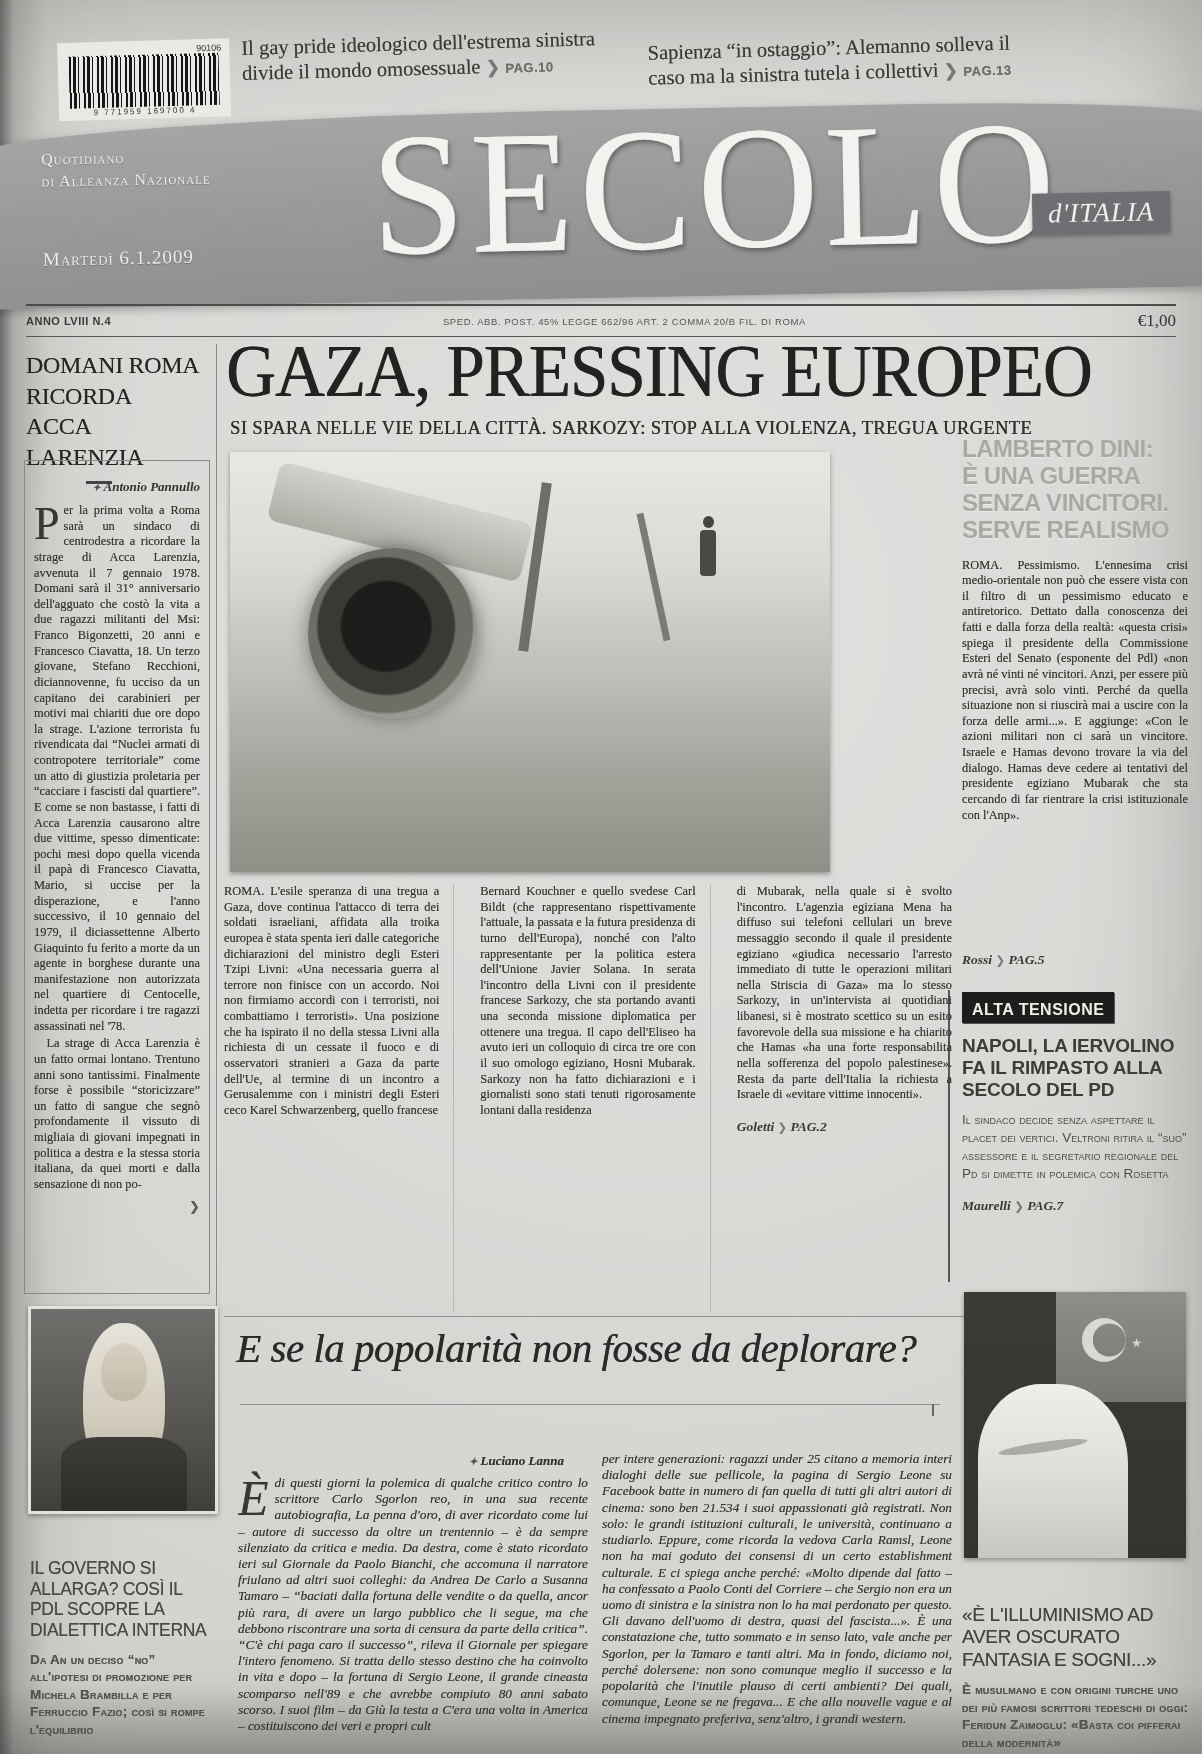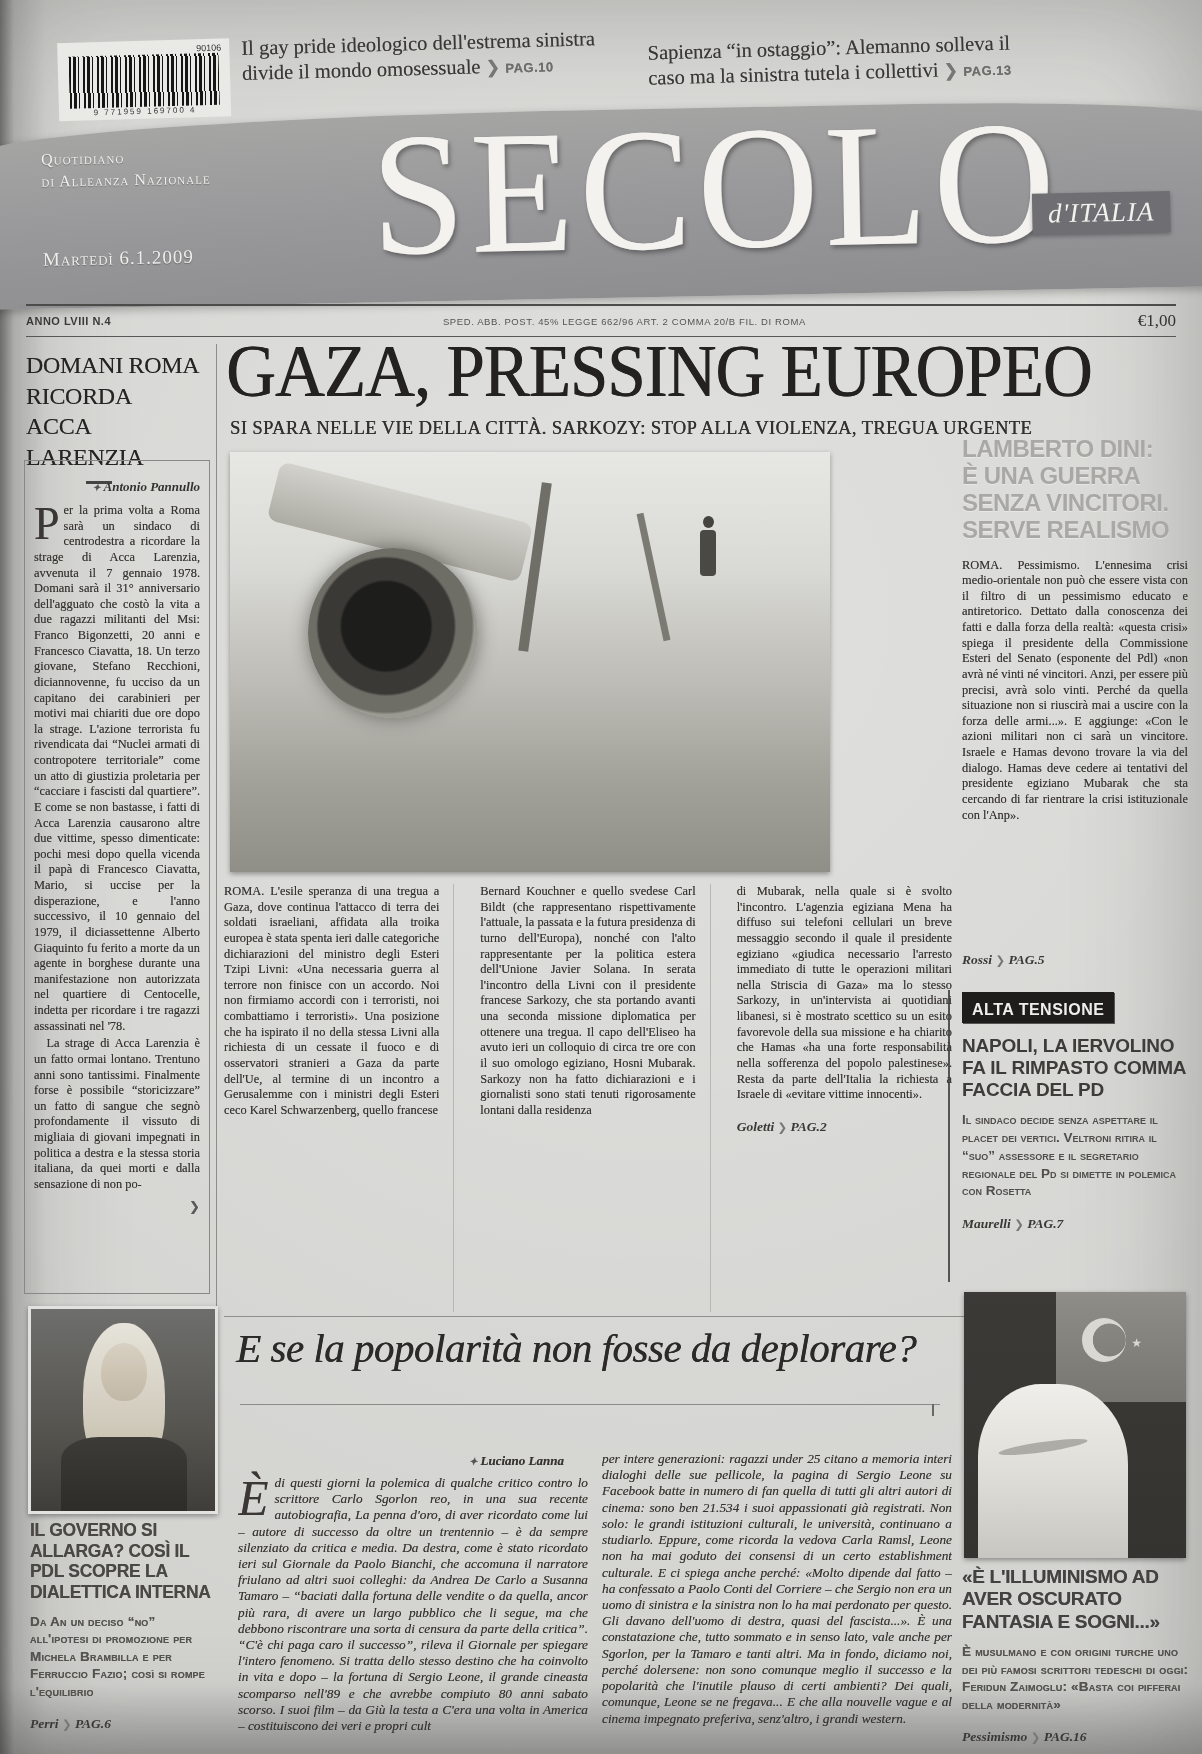--- a/index.html
+++ b/index.html
@@ -74,22 +74,22 @@
   .woman{left:28px;top:1306px;width:184px;height:202px;border:3px solid #e2e2df;
     background:linear-gradient(180deg,#6e6e6c 0%,#55544f 60%,#3f3e3a 100%);}
   .woman .hair{position:absolute;left:52px;top:14px;width:82px;height:150px;border-radius:48% 48% 40% 40%;
     background:linear-gradient(180deg,#e6e3da,#cfc9ba 70%,#b9b2a2);}
   .woman .face{position:absolute;left:70px;top:34px;width:46px;height:58px;border-radius:50% 50% 46% 46%;
     background:linear-gradient(180deg,#d8d0c2,#c2b8a6);}
   .woman .jacket{position:absolute;left:30px;top:128px;width:126px;height:76px;border-radius:30% 30% 0 0;
     background:linear-gradient(180deg,#3c3b38,#2d2c29);}
 
   .governo{position:absolute;left:30px;top:1520px;width:182px;}
-  .promo-head{font-family:"Liberation Sans",sans-serif;font-weight:bold;font-size:17.5px;line-height:1.18;
-    color:#4a4845;letter-spacing:-.3px;}
+  .promo-head{font-family:"Liberation Sans",sans-serif;font-weight:normal;font-size:17.5px;line-height:1.18;
+    color:#4a4845;letter-spacing:-.3px;margin-top:38px;}
   .promo-sub{font-family:"Liberation Sans",sans-serif;font-variant:small-caps;font-weight:bold;
     font-size:13.5px;line-height:1.3;color:#55534f;margin-top:10px;letter-spacing:.2px;}
   .sig{font-style:italic;font-weight:bold;font-size:13.5px;color:#3b3936;margin-top:16px;}
 
   
   .gaza-head{position:absolute;left:226px;top:338px;width:966px;font-size:69px;line-height:1;
     color:#242220;letter-spacing:-1px;transform:scaleY(1.06);text-shadow:.6px 0 0 #242220;}
   .gaza-sub{position:absolute;left:230px;top:418px;width:900px;font-size:18.5px;color:#33312e;
     letter-spacing:.4px;text-shadow:.3px 0 0 #33312e;}
   .gaza-photo{left:230px;top:452px;width:600px;height:420px;
@@ -134,21 +134,21 @@
   
   .dini{position:absolute;left:962px;top:436px;width:226px;}
   .dini-head{font-family:"Liberation Sans",sans-serif;font-weight:bold;font-size:24px;line-height:1.12;
     color:#a9a8a4;letter-spacing:-.5px;text-shadow:0 1px 1px rgba(255,255,255,.4);}
   .dini-body{margin-top:14px;height:378px;overflow:hidden;}
   .alta{position:absolute;left:962px;top:992px;width:226px;}
   .alta-label{display:inline-block;background:#1e1d1b;color:#efeeea;font-family:"Liberation Sans",sans-serif;
     font-weight:bold;font-size:16px;letter-spacing:.5px;padding:9px 10px 4px 10px;box-shadow:1px 1px 0 #555;}
   .alta-head{font-family:"Liberation Sans",sans-serif;font-weight:bold;font-size:19px;line-height:1.16;
     color:#3e3c39;margin-top:12px;letter-spacing:-.2px;}
-  .alta-sub{font-family:"Liberation Sans",sans-serif;font-variant:small-caps;font-weight:bold;
+  .alta-sub{font-family:"Liberation Sans",sans-serif;font-variant:small-caps;font-weight:normal;
     font-size:13.5px;line-height:1.32;color:#504e4a;margin-top:10px;}
   .turban{left:964px;top:1292px;width:222px;height:266px;background:linear-gradient(180deg,#3b3a37 0%,#343330 100%);}
   .turban .flag{position:absolute;right:0;top:0;width:130px;height:110px;
     background:linear-gradient(180deg,#8e8d88,#777670);}
   .turban .crescent{position:absolute;right:60px;top:26px;width:44px;height:44px;border-radius:50%;
     background:radial-gradient(circle at 62% 50%, transparent 0 46%, #d9d8d2 48% 100%);}
   .turban .star{position:absolute;right:44px;top:44px;color:#d9d8d2;font-family:"DejaVu Sans",sans-serif;font-size:12px;}
   .turban .robe{position:absolute;left:14px;top:92px;width:150px;height:174px;border-radius:42% 46% 0 0;
     background:linear-gradient(180deg,#efeeea 0%,#dddcd6 55%,#c7c6c0 100%);}
   .turban .fold{position:absolute;left:34px;top:150px;width:90px;height:10px;border-radius:50%;
@@ -284,21 +284,21 @@
     <div class="dini-body body-sm txt">ROMA. Pessimismo. L'ennesima crisi medio-orientale non può che essere vista con il filtro di un pessimismo educato e antiretorico. Dettato dalla conoscenza dei fatti e dalla forza della realtà: «questa crisi» spiega il presidente della Commissione Esteri del Senato (esponente del Pdl) «non avrà né vinti né vincitori. Anzi, per essere più precisi, avrà solo vinti. Perché da quella situazione non si riuscirà mai a uscire con la forza delle armi...». E aggiunge: «Con le azioni militari non ci sarà un vincitore. Israele e Hamas devono trovare la via del dialogo. Hamas deve cedere ai tentativi del presidente egiziano Mubarak che sta cercando di far rientrare la crisi istituzionale con l'Anp».</div>
     <div class="sig">
       <span>Rossi</span>
       <span class="arr">❯</span>
       <span>PAG.5</span>
     </div>
   </div>
 
   <div class="alta">
     <span class="alta-label">ALTA TENSIONE</span>
-    <div class="alta-head">NAPOLI, LA IERVOLINO FA IL RIMPASTO COMMA FACCIA DEL PD</div>
+    <div class="alta-head">NAPOLI, LA IERVOLINO FA IL RIMPASTO ALLA SECOLO DEL PD</div>
     <div class="alta-sub">Il sindaco decide senza aspettare il placet dei vertici. Veltroni ritira il “suo” assessore e il segretario regionale del Pd si dimette in polemica con Rosetta</div>
     <div class="sig">
       <span>Maurelli</span>
       <span class="arr">❯</span>
       <span>PAG.7</span>
     </div>
   </div>
 
   <div class="photo-frame turban">
     <div class="flag"></div>

